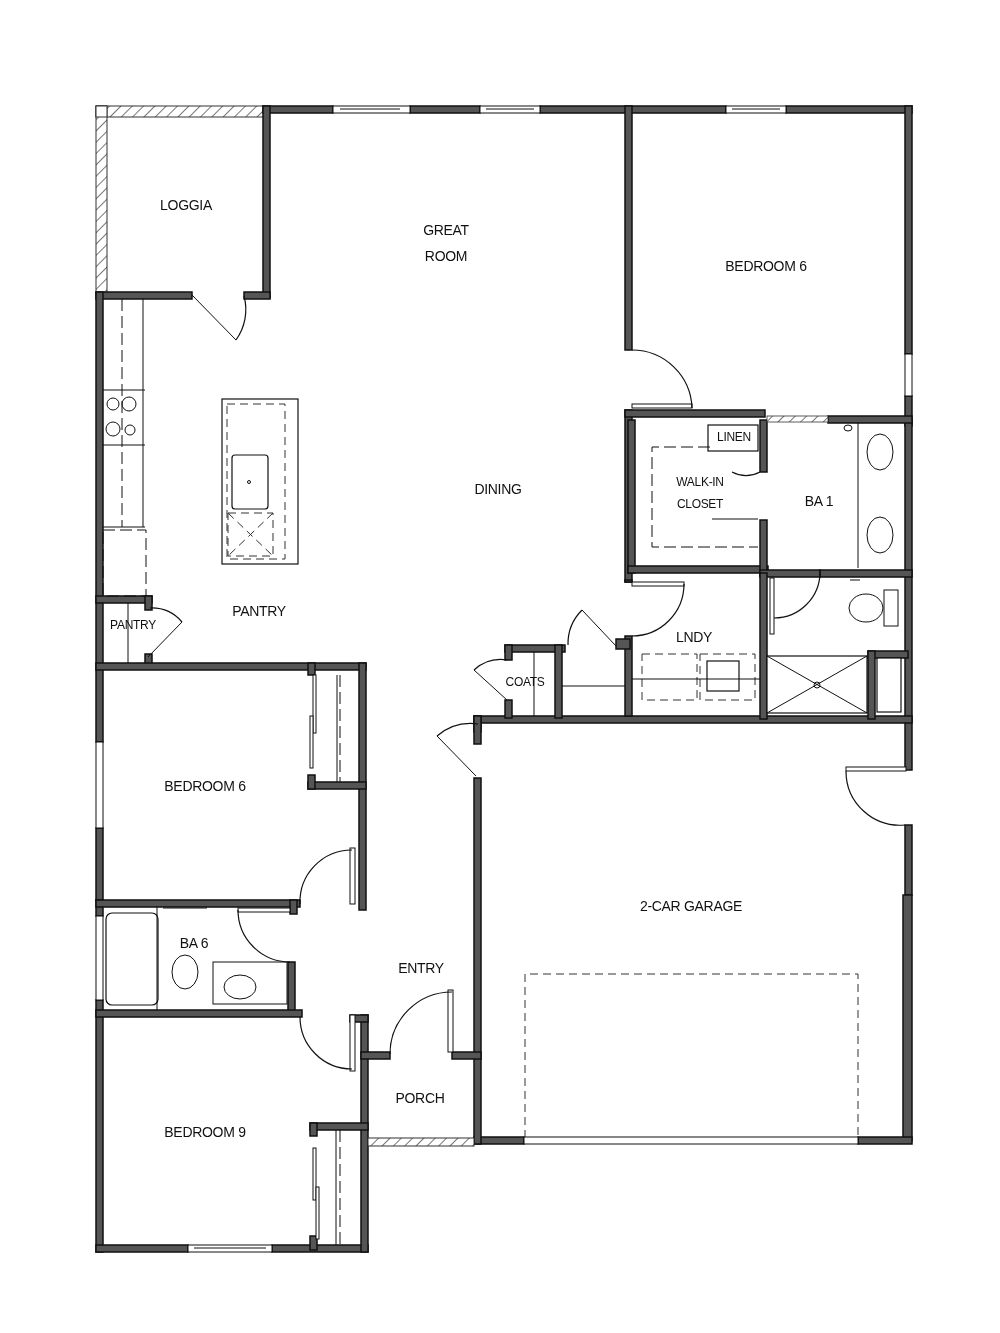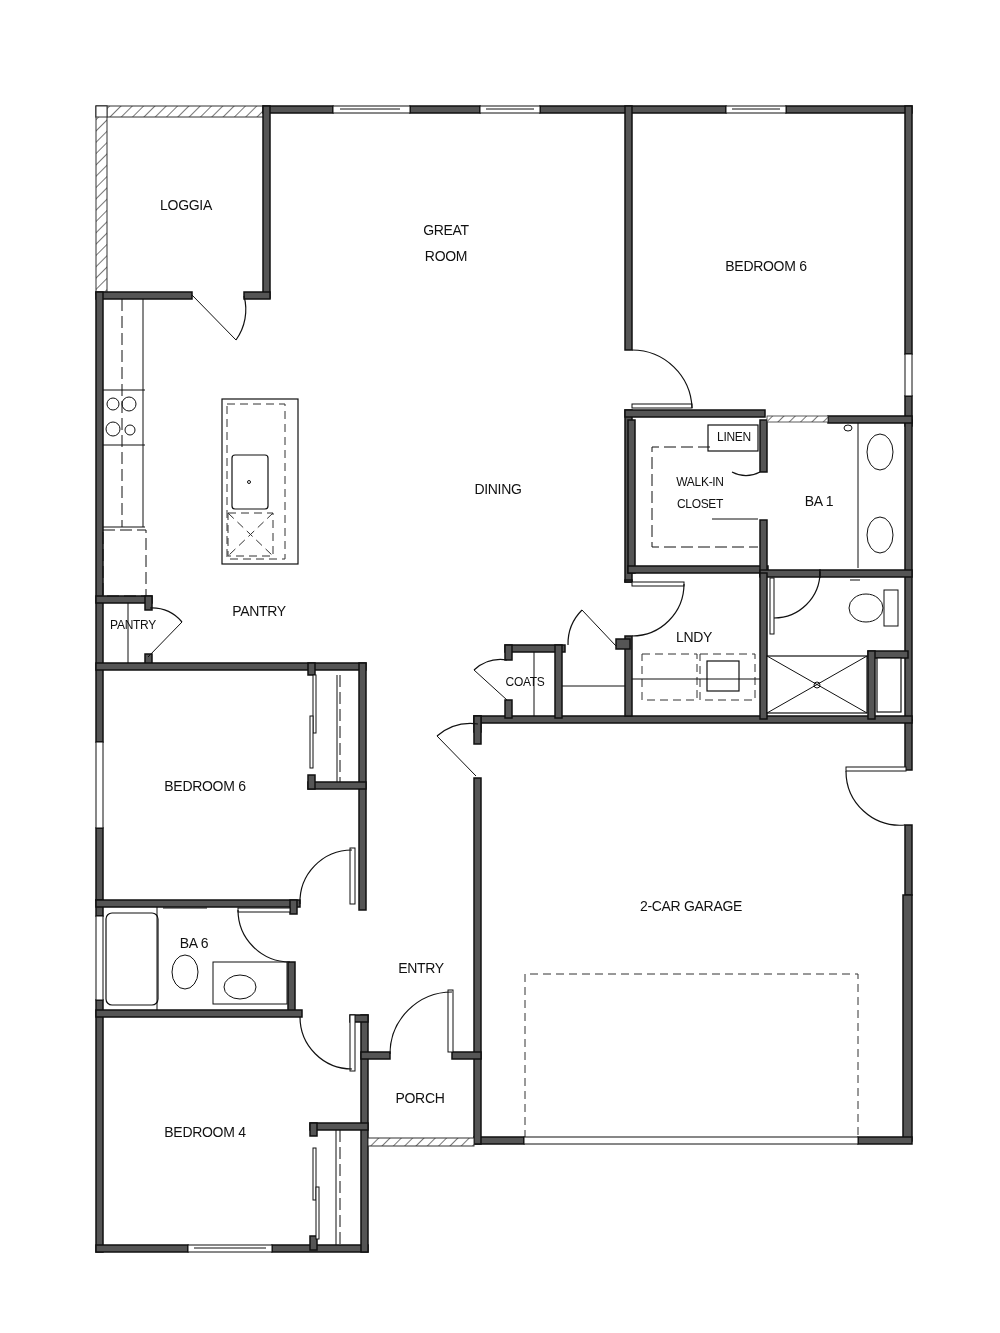--- a/index.html
+++ b/index.html
@@ -289,13 +289,13 @@
 <div class="label small" style="left:700px;top:493px">WALK-IN
 CLOSET</div>
 <div class="label" style="left:819px;top:501px">BA 1</div>
 <div class="label" style="left:694px;top:637px">LNDY</div>
 <div class="label small" style="left:525px;top:682px">COATS</div>
 <div class="label" style="left:205px;top:786px">BEDROOM 6</div>
 <div class="label" style="left:194px;top:943px">BA 6</div>
 <div class="label" style="left:421px;top:968px">ENTRY</div>
 <div class="label" style="left:691px;top:906px">2-CAR GARAGE</div>
 <div class="label" style="left:420px;top:1098px">PORCH</div>
-<div class="label" style="left:205px;top:1132px">BEDROOM 4</div>
+<div class="label" style="left:205px;top:1132px">BEDROOM 9</div>
 
 </body></html>

